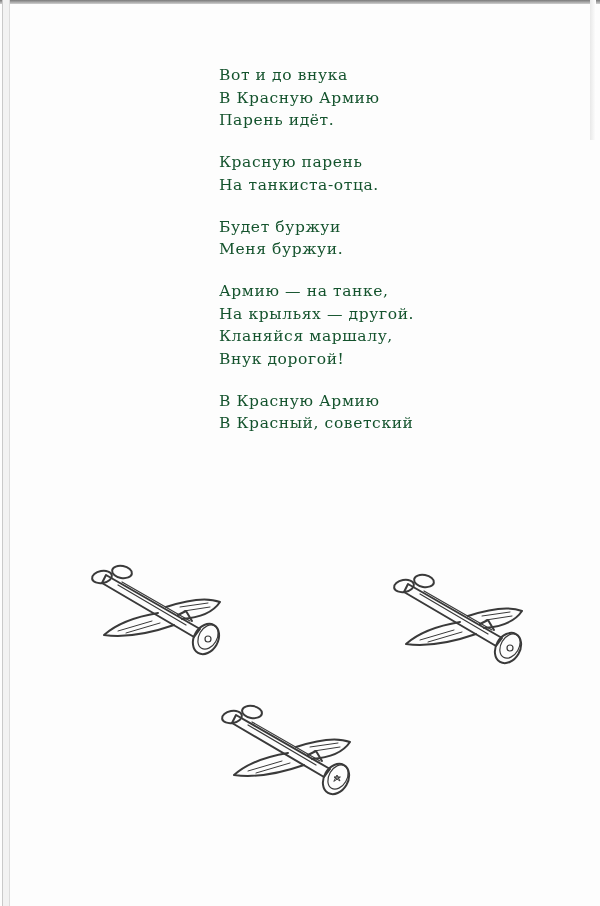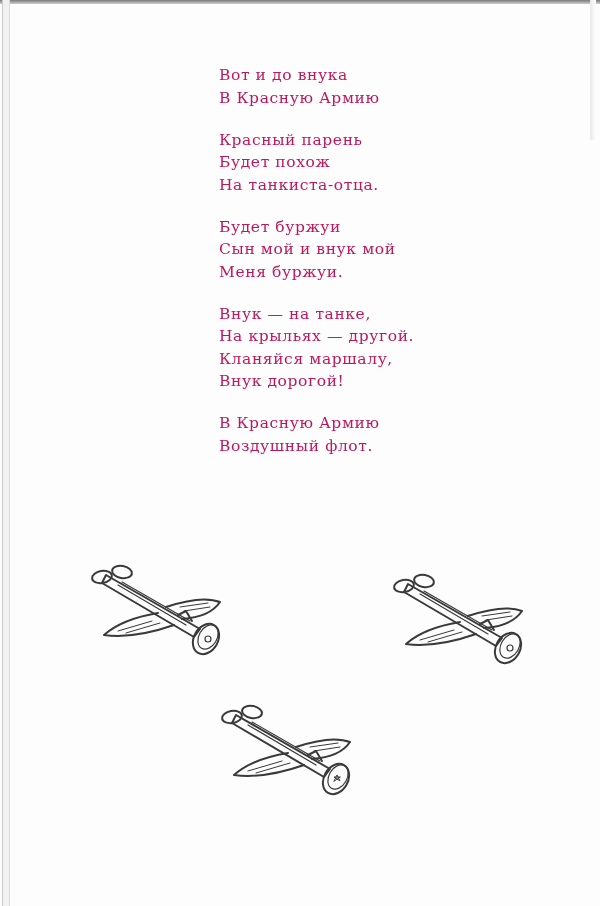--- a/index.html
+++ b/index.html
@@ -17,60 +17,59 @@
       position: absolute; right: 0; top: 0; width: 600px; height: 4px;
       background: linear-gradient(#7a7a7a, #d0d0d0);
     }
     .edge-right {
       position: absolute; right: 4px; top: 0; width: 6px; height: 140px;
       background: linear-gradient(90deg, #e8e8e8, #ffffff);
     }
     .poem {
       position: absolute; left: 219px; top: 64px;
       font-family: "DejaVu Serif", "Liberation Serif", serif;
-      font-size: 15.5px; line-height: 22.5px; color: #be185d;
+      font-size: 15.5px; line-height: 22.5px; color: #14532d;
       letter-spacing: 0.6px;
     }
     .stanza { margin: 0 0 19.5px 0; }
     .line { display: block; white-space: nowrap; }
     .plane { position: absolute; }
     .plane svg { display: block; }
   </style>
 </head>
 <body>
 
 <div class="page">
   <div class="edge-top-right"></div>
   <div class="edge-left"></div>
   <div class="edge-right"></div>
 
   <div class="poem">
     <div class="stanza">
       <span class="line">Вот и до внука</span>
       <span class="line">В Красную Армию</span>
+      <span class="line">Парень идёт.</span>
     </div>
     <div class="stanza">
-      <span class="line">Красный парень</span>
-      <span class="line">Будет похож</span>
+      <span class="line">Красную парень</span>
       <span class="line">На танкиста-отца.</span>
     </div>
     <div class="stanza">
       <span class="line">Будет буржуи</span>
-      <span class="line">Сын мой и внук мой</span>
       <span class="line">Меня буржуи.</span>
     </div>
     <div class="stanza">
-      <span class="line">Внук — на танке,</span>
+      <span class="line">Армию — на танке,</span>
       <span class="line">На крыльях — другой.</span>
       <span class="line">Кланяйся маршалу,</span>
       <span class="line">Внук дорогой!</span>
     </div>
     <div class="stanza">
       <span class="line">В Красную Армию</span>
-      <span class="line">Воздушный флот.</span>
+      <span class="line">В Красный, советский</span>
     </div>
   </div>
 
   <div class="plane" style="left:82px; top:557px;">
     <svg width="150" height="105" viewBox="0 0 150 105" fill="none" stroke="#3a3a3a" stroke-width="2" stroke-linecap="round" stroke-linejoin="round">
 
       <ellipse cx="20" cy="20" rx="10" ry="6" transform="rotate(-10 20 20)"></ellipse>
       <ellipse cx="40" cy="15" rx="10" ry="6" transform="rotate(10 40 15)"></ellipse>
 
       <path d="M24 18 L118 72 L112 80 L20 26 Z"></path>

